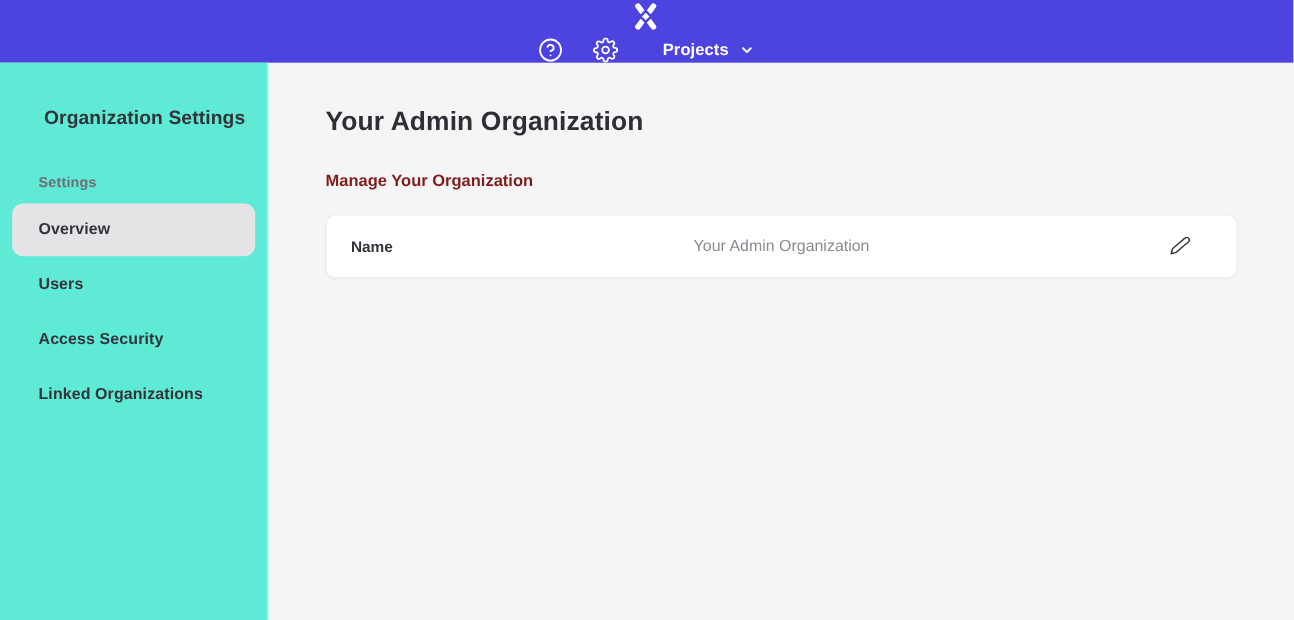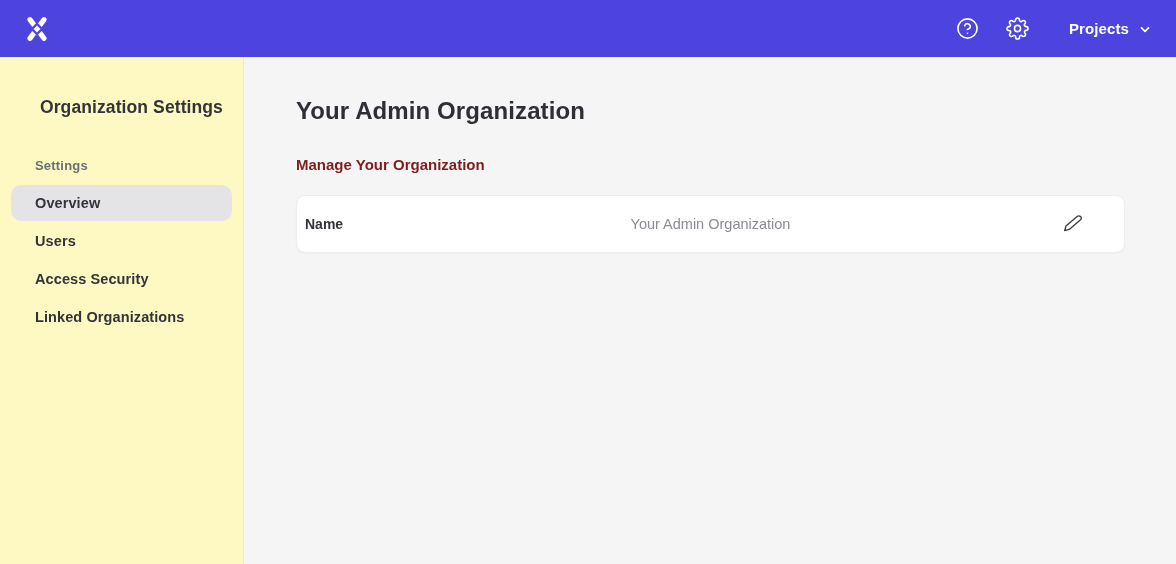--- a/index.html
+++ b/index.html
@@ -11,20 +11,21 @@
   }
 
   
   .topbar {
     height: 57px;
     background: #4D44DF;
     display: flex;
     align-items: center;
     justify-content: space-between;
     padding: 0 24px 0 22px;
+    flex-direction: column;
   }
   .topbar-right {
     display: flex;
     align-items: center;
     gap: 26px;
   }
   .icon-btn {
     display: flex; align-items: center; justify-content: center;
     width: 24px; height: 24px;
     cursor: pointer;
@@ -45,21 +46,21 @@
   
   .page {
     display: flex;
     height: 507px;
   }
 
   
   .sidebar {
     width: 244px;
     min-width: 244px;
-    background: #fef9c3;
+    background: #5eead4;
     border-right: 1px solid #e7e7ea;
     padding-top: 40px;
   }
   .sidebar-title {
     font-size: 17.5px;
     font-weight: bold;
     color: #33333b;
     padding-left: 40px;
     letter-spacing: .1px;
   }
@@ -69,21 +70,21 @@
     font-size: 13px;
     font-weight: bold;
     color: #6d6d76;
     letter-spacing: .2px;
   }
   .nav {
     margin-top: 12px;
     padding: 0 11px;
   }
   .nav-item {
-    height: 36px;
+    height: 48px;
     margin-bottom: 2px;
     display: flex;
     align-items: center;
     padding-left: 24px;
     font-size: 14.5px;
     font-weight: bold;
     color: #33333b;
     border-radius: 10px;
     cursor: pointer;
     letter-spacing: .1px;
@@ -111,21 +112,21 @@
     position: relative;
     margin-top: 22px;
     height: 58px;
     background: #ffffff;
     border: 1px solid #ededf0;
     border-radius: 9px;
     box-shadow: 0 1px 2px rgba(0,0,0,0.03);
   }
   .name-label {
     position: absolute;
-    left: 8px; top: 50%;
+    left: 22px; top: 50%;
     transform: translateY(-50%);
     font-size: 14px;
     font-weight: bold;
     color: #33333b;
   }
   .name-value {
     position: absolute;
     left: 50%; top: 50%;
     transform: translate(-50%,-50%);
     font-size: 14.5px;

